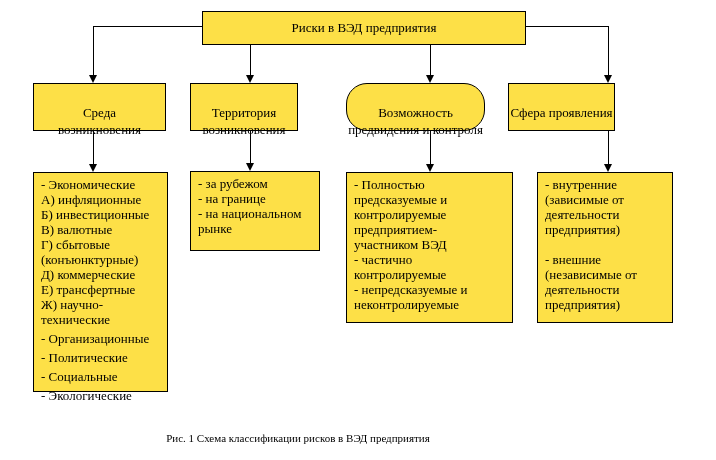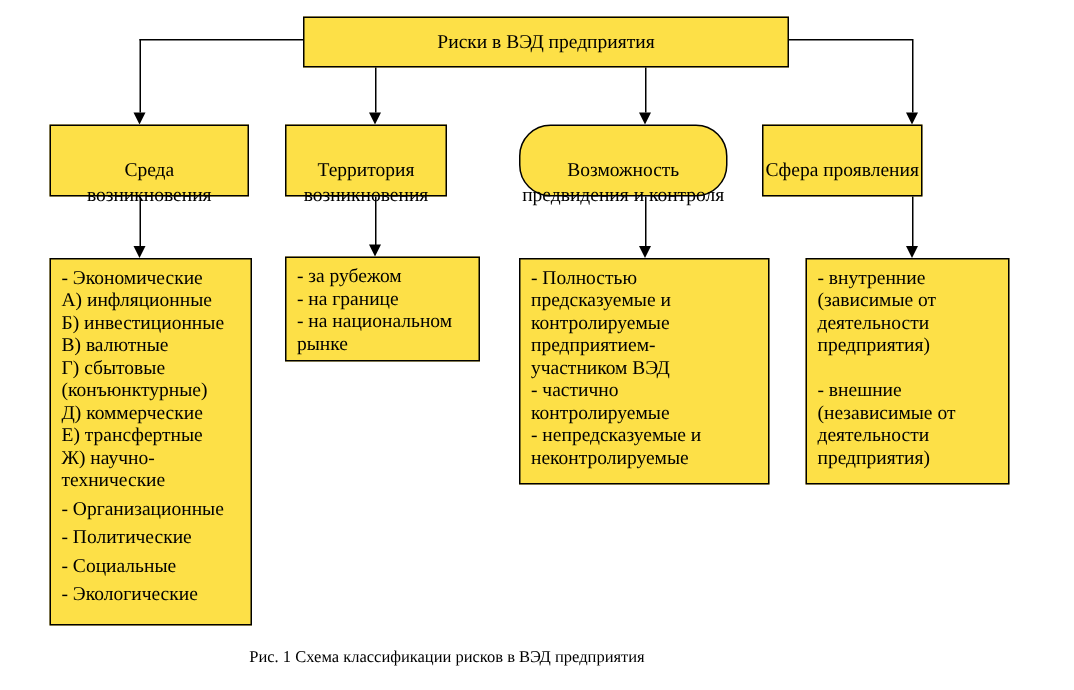--- a/index.html
+++ b/index.html
@@ -35,22 +35,22 @@
   #l2-2 { left: 190px; width: 108px; }
   #l2-3 { left: 346px; width: 139px; border-radius: 21px; }
   #l2-4 { left: 508px; width: 107px; }
   
   .l3 {
     top: 172px;
     font-size: 13px; line-height: 15px;
     padding: 4px 2px 0 7px;
     text-align: left;
   }
-  #l3-1 { left: 33px;  width: 135px; height: 245px; }
-  #l3-2 { left: 190px; width: 130px; height: 70px; top: 171px; }
+  #l3-1 { left: 33px;  width: 135px; height: 220px; }
+  #l3-2 { left: 190px; width: 130px; height: 80px; top: 171px; }
   #l3-3 { left: 346px; width: 167px; height: 151px; }
   #l3-4 { left: 537px; width: 136px; height: 151px; }
   .para { margin: 0; }
   #l3-3 .para { max-width: 140px; }
   .para.gap { margin-top: 4px; }
   .para.biggap { margin-top: 15px; }
   
   .hline, .vline { position: absolute; background: #000000; }
   .hline { height: 1px; }
   .vline { width: 1px; }

